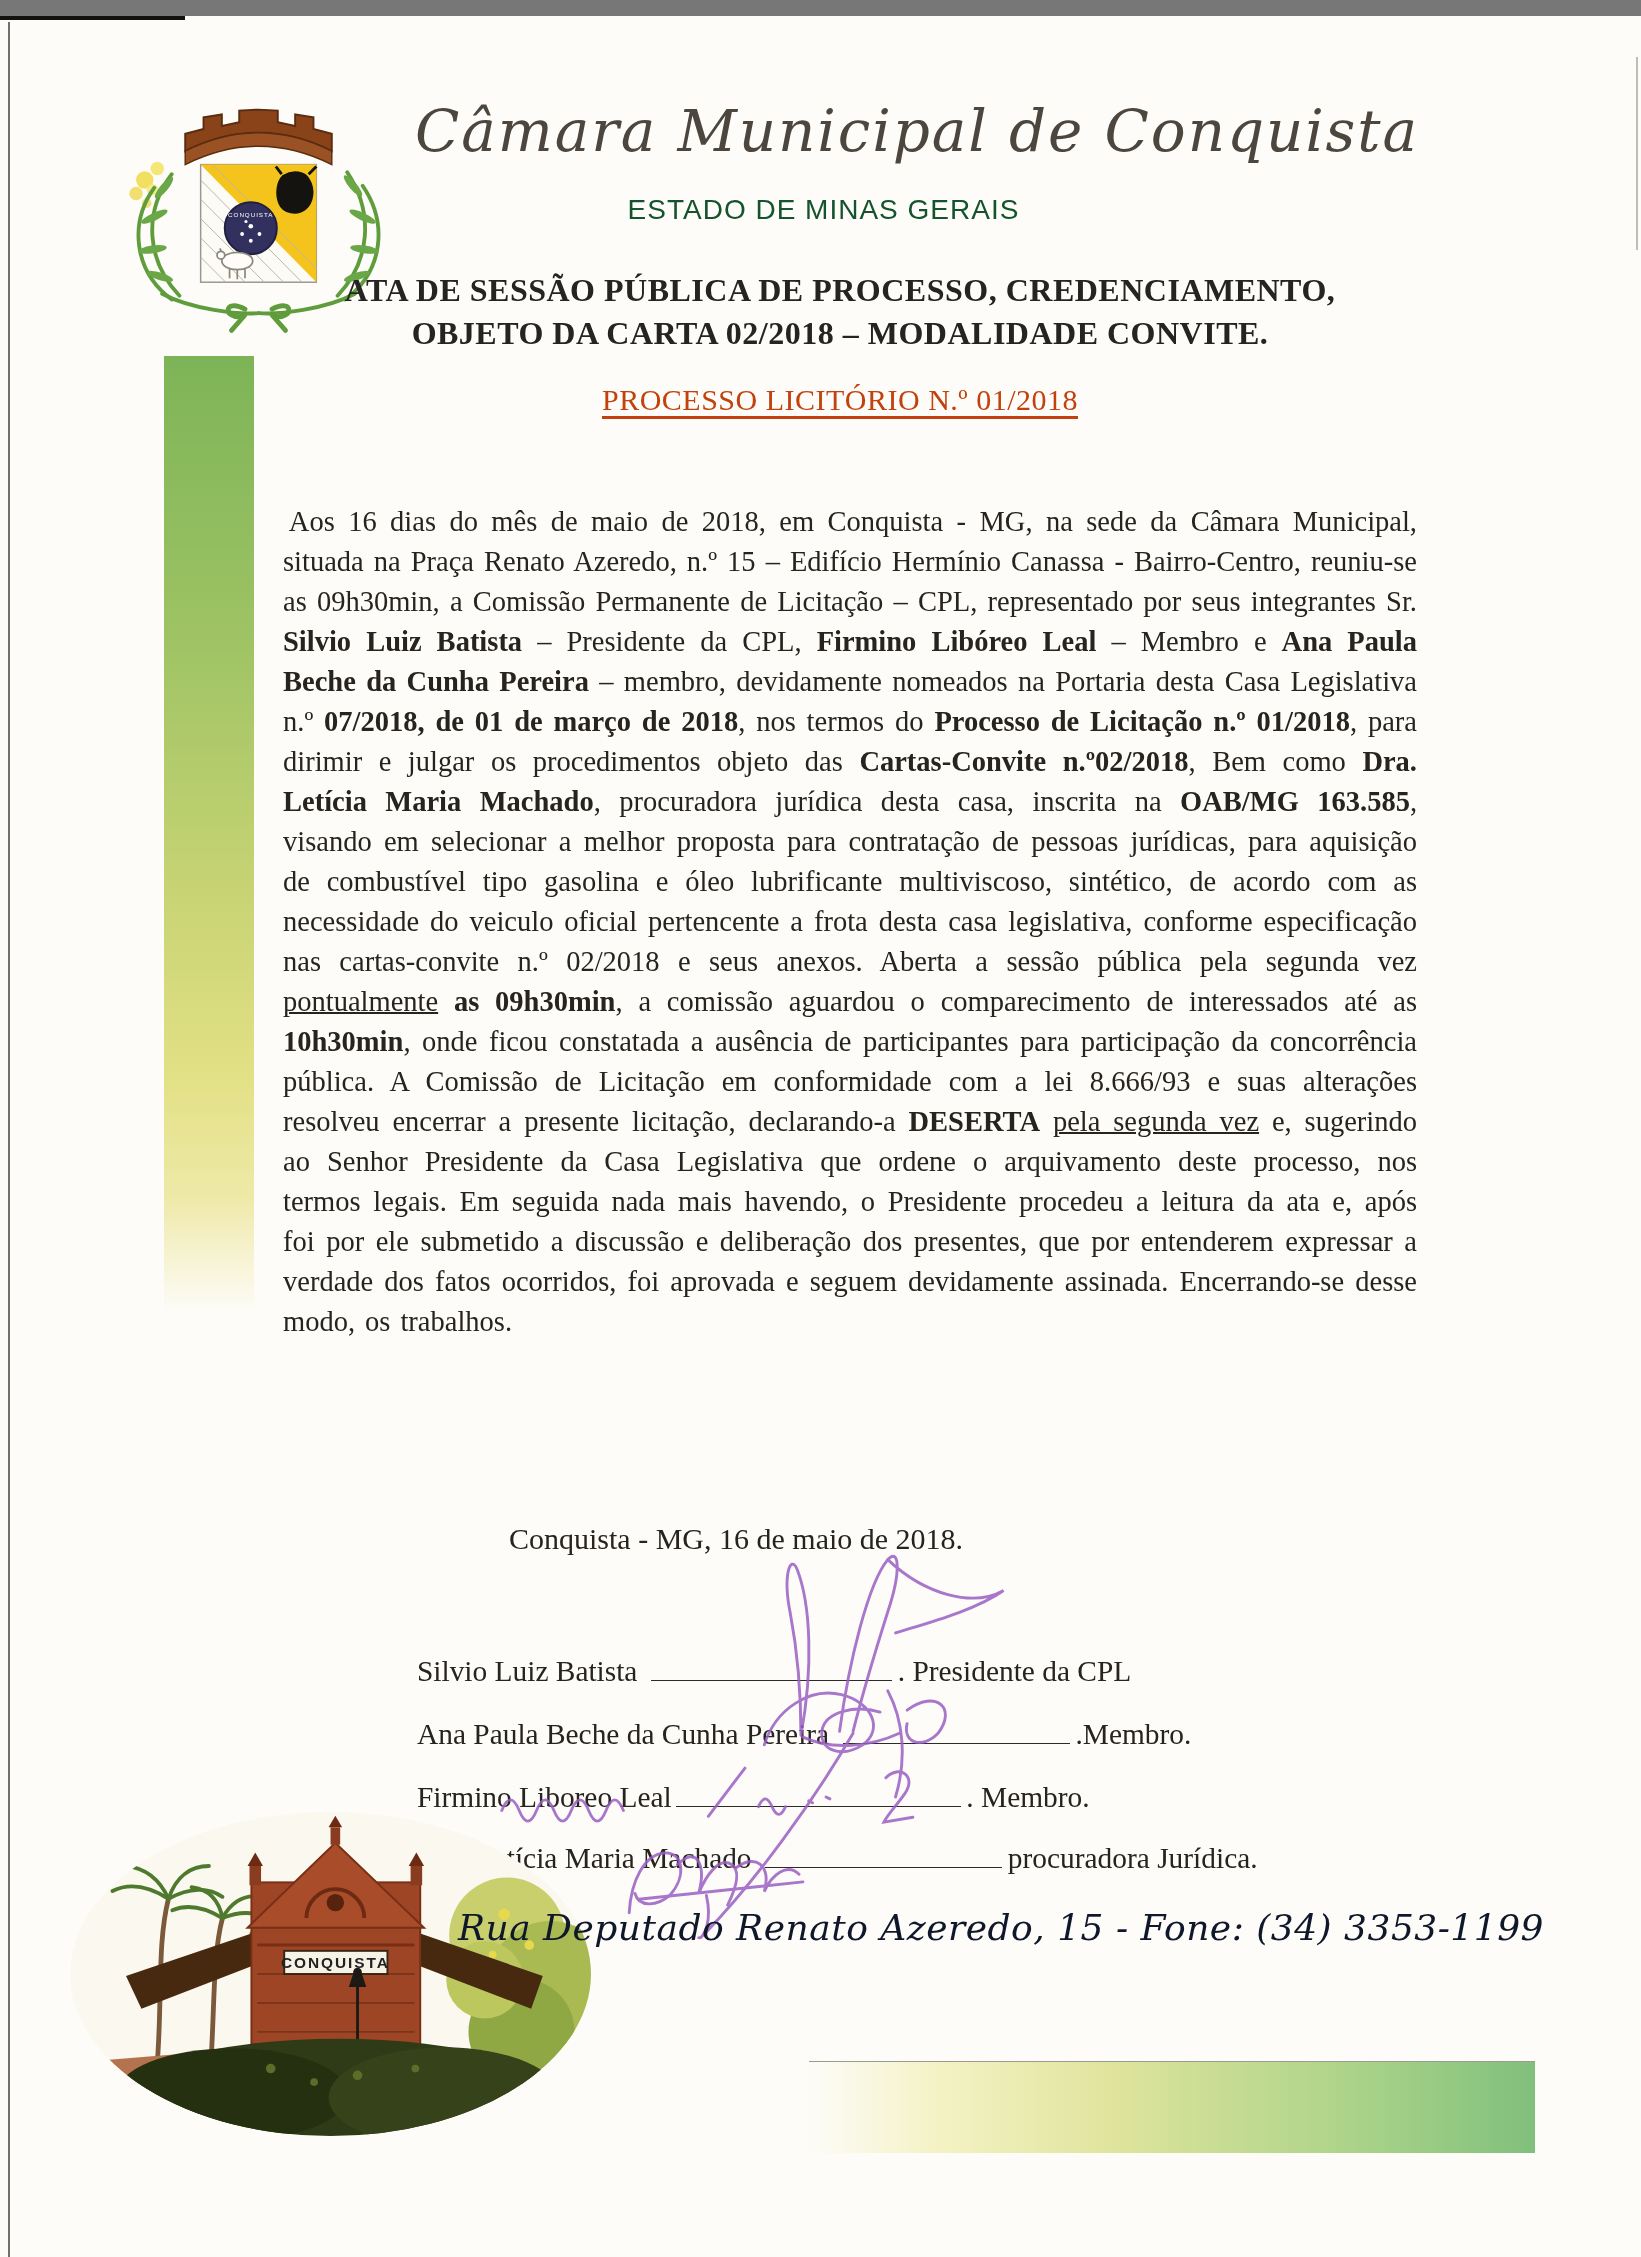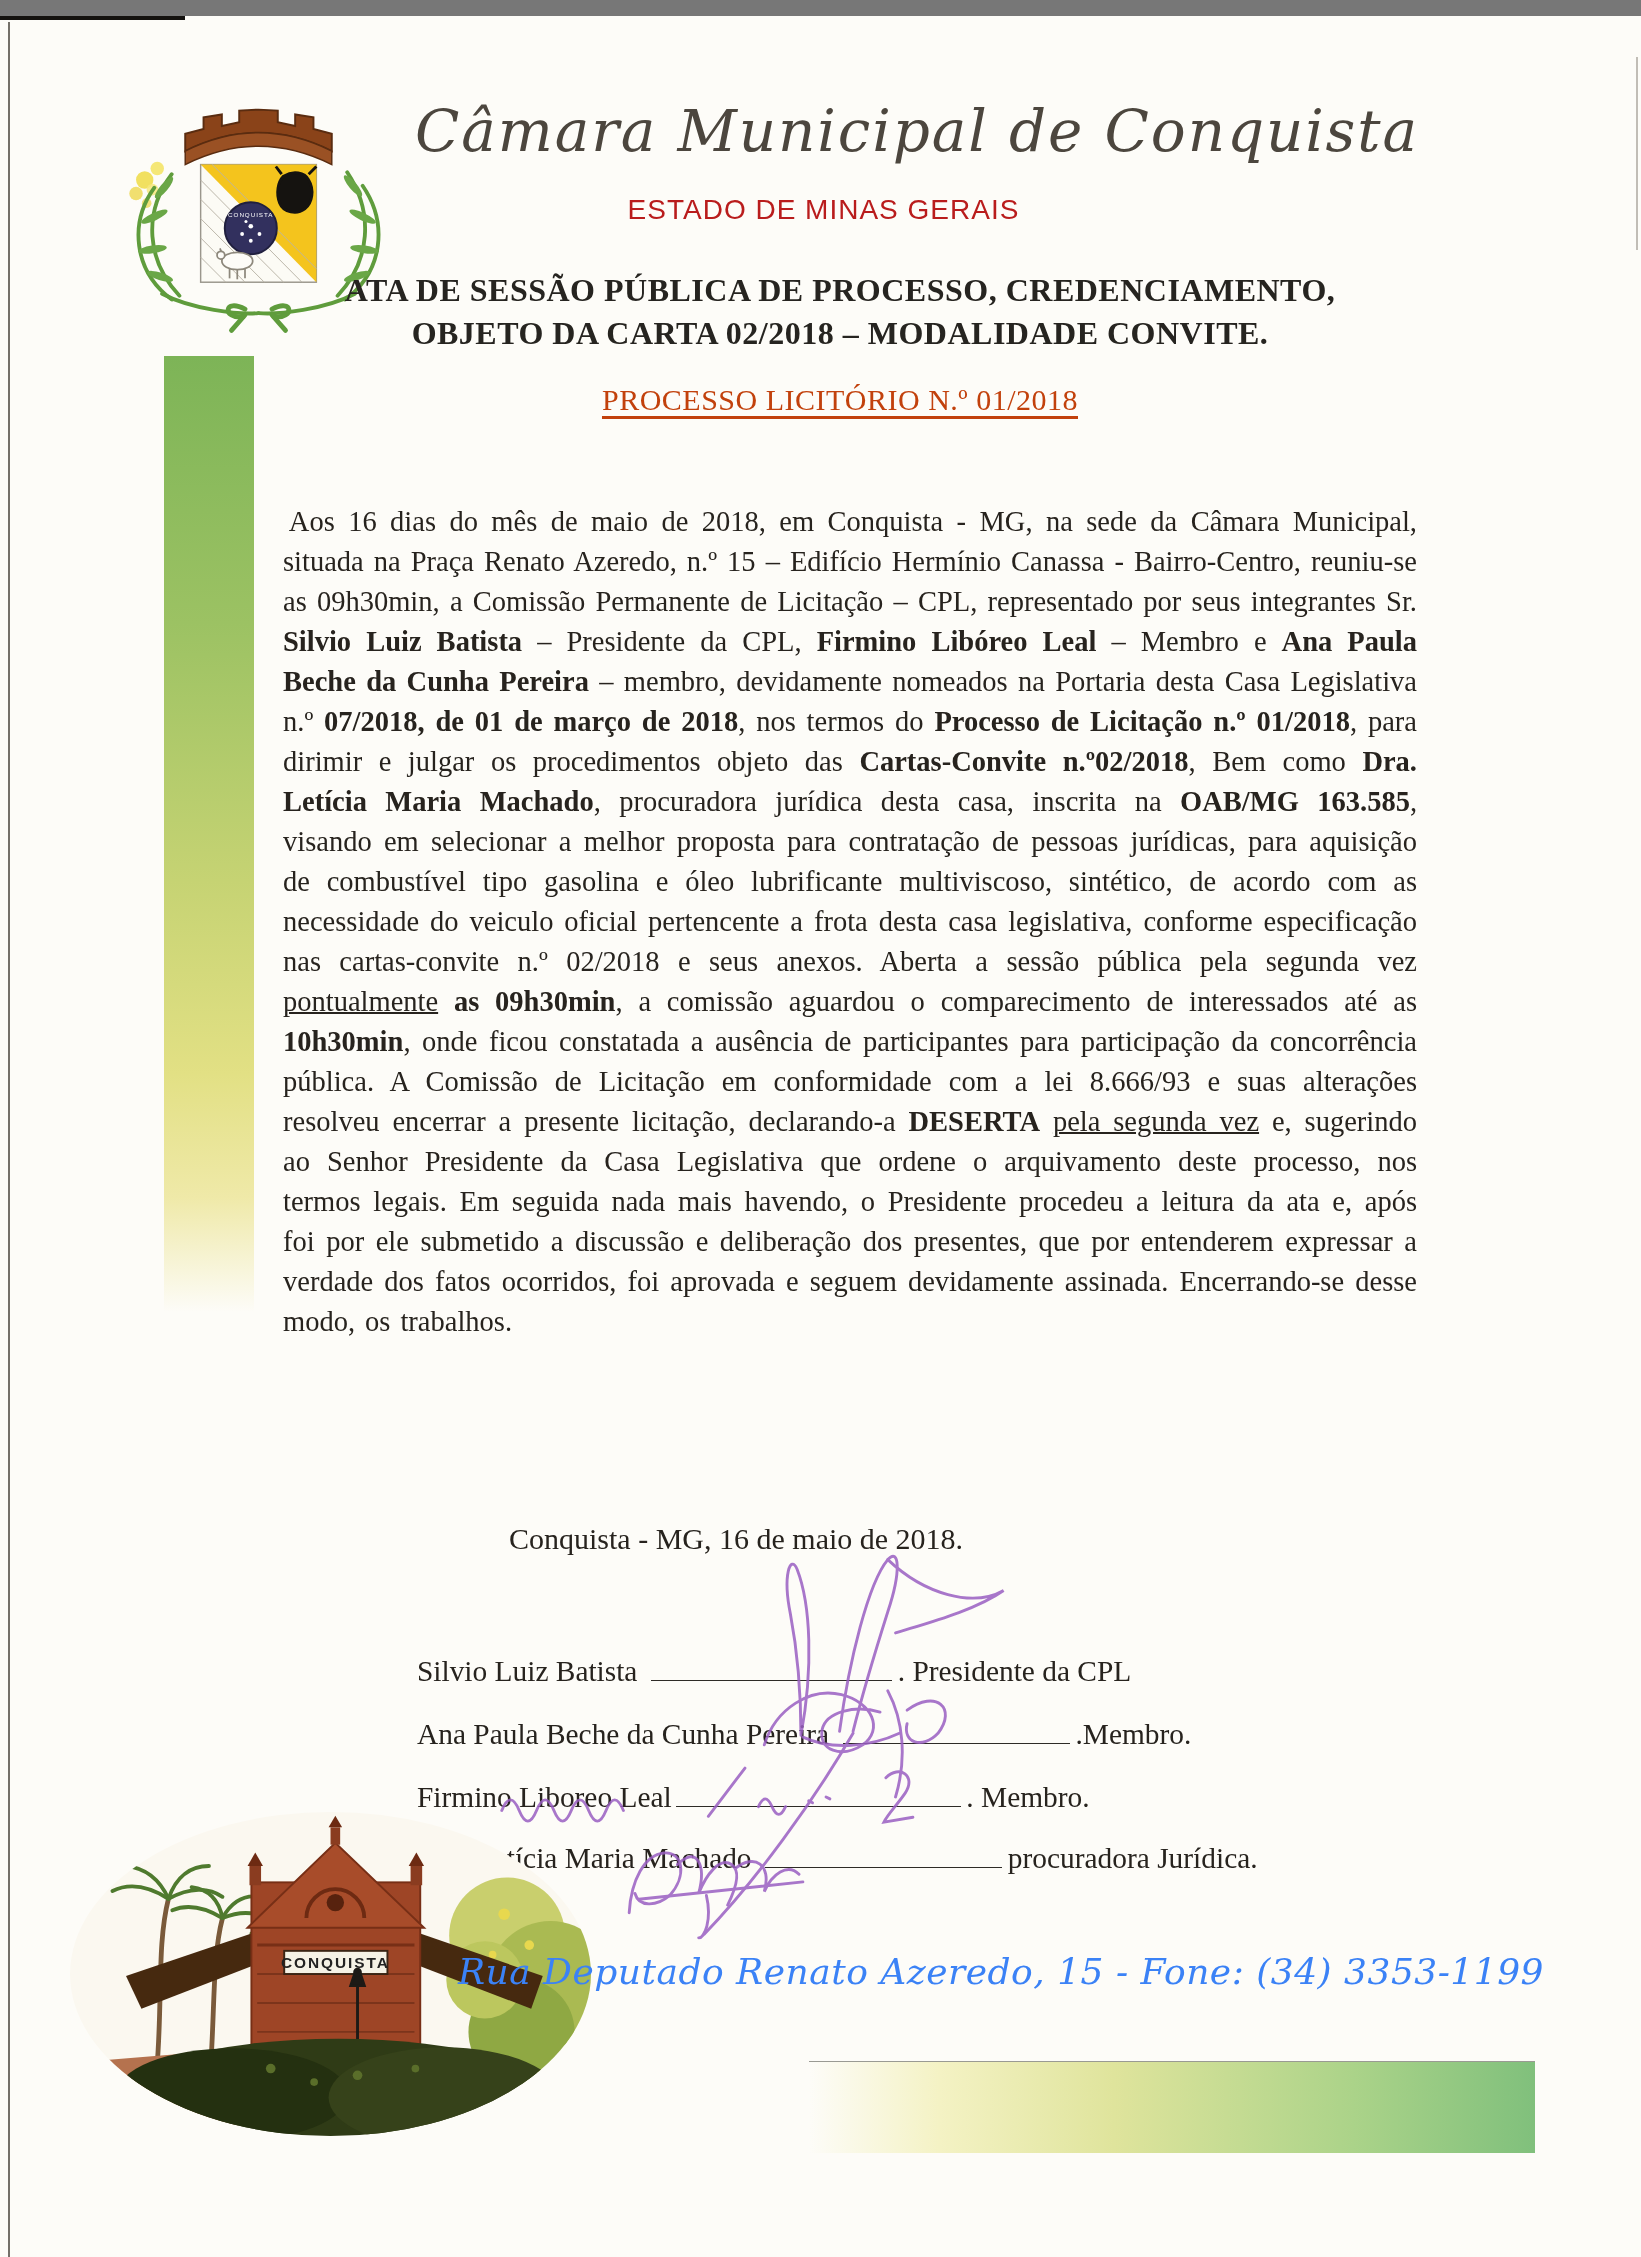--- a/index.html
+++ b/index.html
@@ -23,21 +23,21 @@
     background:linear-gradient(90deg,rgba(255,255,255,0) 0%,#f4f2c4 18%,#dfe49c 42%,#abd389 75%,#80c07c 100%);
   }
   
   .org-name{
     position:absolute;left:415px;top:81px;width:1004px;text-align:center;
     font-family:"DejaVu Serif",serif;font-style:italic;font-weight:400;
     font-size:58px;letter-spacing:1.9px;color:#4c463e;white-space:nowrap;
   }
   .state-line{
     position:absolute;left:582px;top:178px;width:483px;text-align:center;
-    font-family:"Liberation Sans",sans-serif;font-size:28px;letter-spacing:1px;color:#b91c1c;
+    font-family:"Liberation Sans",sans-serif;font-size:28px;letter-spacing:1px;color:#14532d;
   }
   .doc-title{
     position:absolute;left:222px;top:253px;width:1236px;text-align:center;
     font-weight:bold;font-size:32px;line-height:43px;color:#262420;letter-spacing:0.5px;
   }
   .process-title{
     position:absolute;left:222px;top:367px;width:1236px;text-align:center;
     font-weight:normal;font-size:30px;color:#c2410c;letter-spacing:0.5px;
   }
   .process-title span{text-decoration:underline;text-underline-offset:5.8px;text-decoration-thickness:2.9px;}
@@ -52,23 +52,23 @@
   .sig-row{position:absolute;left:417px;display:flex;align-items:baseline;font-size:29.4px;color:#27231e;white-space:nowrap;}
   .sig-line{display:inline-block;border-bottom:1.9px solid #2e2b27;margin:0 5.8px 0 13.5px;}
   .r1{top:1639px}.r2{top:1702px}.r3{top:1765px}.r4{top:1826px}
   .w1{width:241px}.w2{width:227px}.w3{width:285px;margin-left:3.9px}.w4{width:237px}
   
   .sig-ink{position:absolute;left:386px;top:1499px;width:772px;height:425px;pointer-events:none;}
   .coat{position:absolute;left:104px;top:56px;width:309px;height:270px;}
   .station{position:absolute;left:68px;top:1794px;width:526px;height:328px;}
   
   .footer-address{
-    position:absolute;right:97px;top:1927px;text-align:right;
+    position:absolute;right:97px;top:1883px;text-align:right;
     font-family:"DejaVu Serif",serif;font-style:italic;
-    font-size:36px;line-height:58px;color:#3b82f6;letter-spacing:0.5px;white-space:nowrap;
+    font-size:36px;line-height:58px;color:#0f172a;letter-spacing:0.5px;white-space:nowrap;
   }
 </style>
 </head>
 <body>
 
 <div class="page">
 
   <div class="top-edge"></div>
   <div class="left-edge"></div>
   <div class="right-edge"></div>

